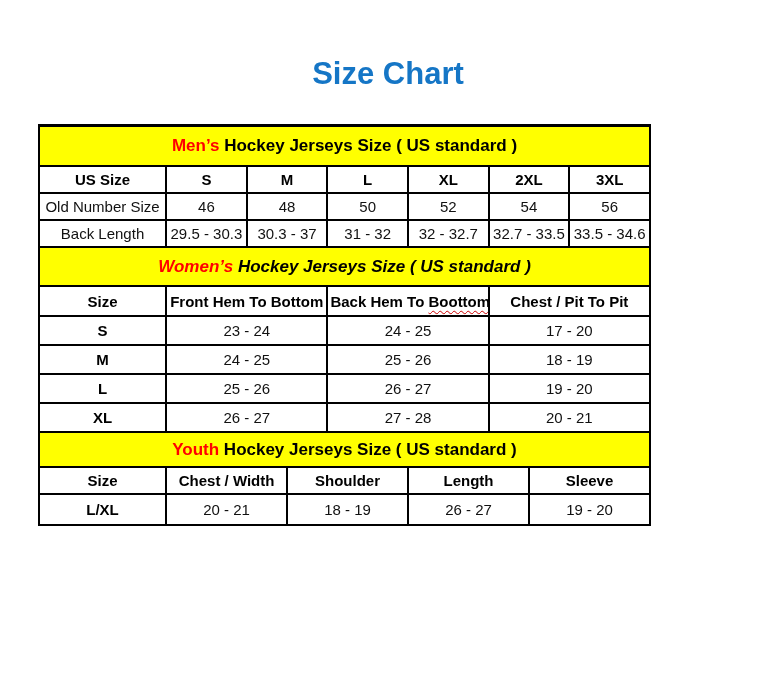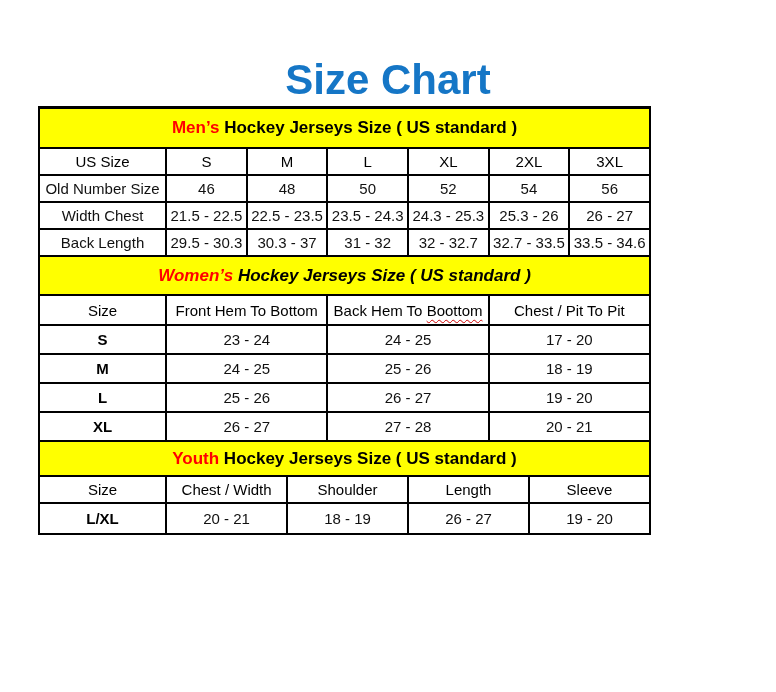--- a/index.html
+++ b/index.html
@@ -5,29 +5,29 @@
   * { box-sizing: border-box; margin: 0; padding: 0; }
   html, body {
     width: 776px; height: 692px;
     background: #ffffff;
     font-family: "Liberation Sans", sans-serif;
     overflow: hidden;
   }
   .page-title {
     margin-top: 56px;
     text-align: center;
-    font-size: 42px;
+    font-size: 31px;
     font-weight: bold;
     color: #1576c6;
     letter-spacing: 0px;
   }
   .chart-wrap {
     position: absolute;
     left: 38px;
-    top: 106px;
+    top: 124px;
     width: 613px;
   }
   .band {
     width: 100%;
     background: #ffff00;
     border-left: 2px solid #000;
     border-right: 2px solid #000;
     display: flex;
     align-items: center;
     justify-content: center;
@@ -48,21 +48,21 @@
   th, td {
     border: 2px solid #000;
     text-align: center;
     vertical-align: middle;
     font-size: 15px;
     color: #111;
     padding: 0 2px;
     overflow: hidden;
     white-space: nowrap;
   }
-  th { font-weight: normal; color: #000; }
+  th { font-weight: bold; color: #000; }
   td { font-weight: normal; }
   col.label-col { width: 20.8%; }
   
   table[data-section="0"] th { height: 27px; }
   table[data-section="0"] td { height: 27px; }
   table[data-section="1"] th { height: 30px; }
   table[data-section="1"] td { height: 29px; }
   table[data-section="2"] th { height: 27px; }
   table[data-section="2"] td { height: 31px; }
   
@@ -112,29 +112,20 @@
         <tr>
           <td>Old Number Size</td>
           <td>46</td>
           <td>48</td>
           <td>50</td>
           <td>52</td>
           <td>54</td>
           <td>56</td>
         </tr>
         <tr>
-          <td>Width Chest</td>
-          <td>21.5 - 22.5</td>
-          <td>22.5 - 23.5</td>
-          <td>23.5 - 24.3</td>
-          <td>24.3 - 25.3</td>
-          <td>25.3 - 26</td>
-          <td>26 - 27</td>
-        </tr>
-        <tr>
           <td>Back Length</td>
           <td>29.5 - 30.3</td>
           <td>30.3 - 37</td>
           <td>31 - 32</td>
           <td>32 - 32.7</td>
           <td>32.7 - 33.5</td>
           <td>33.5 - 34.6</td>
         </tr>
       </tbody>
     </table>

